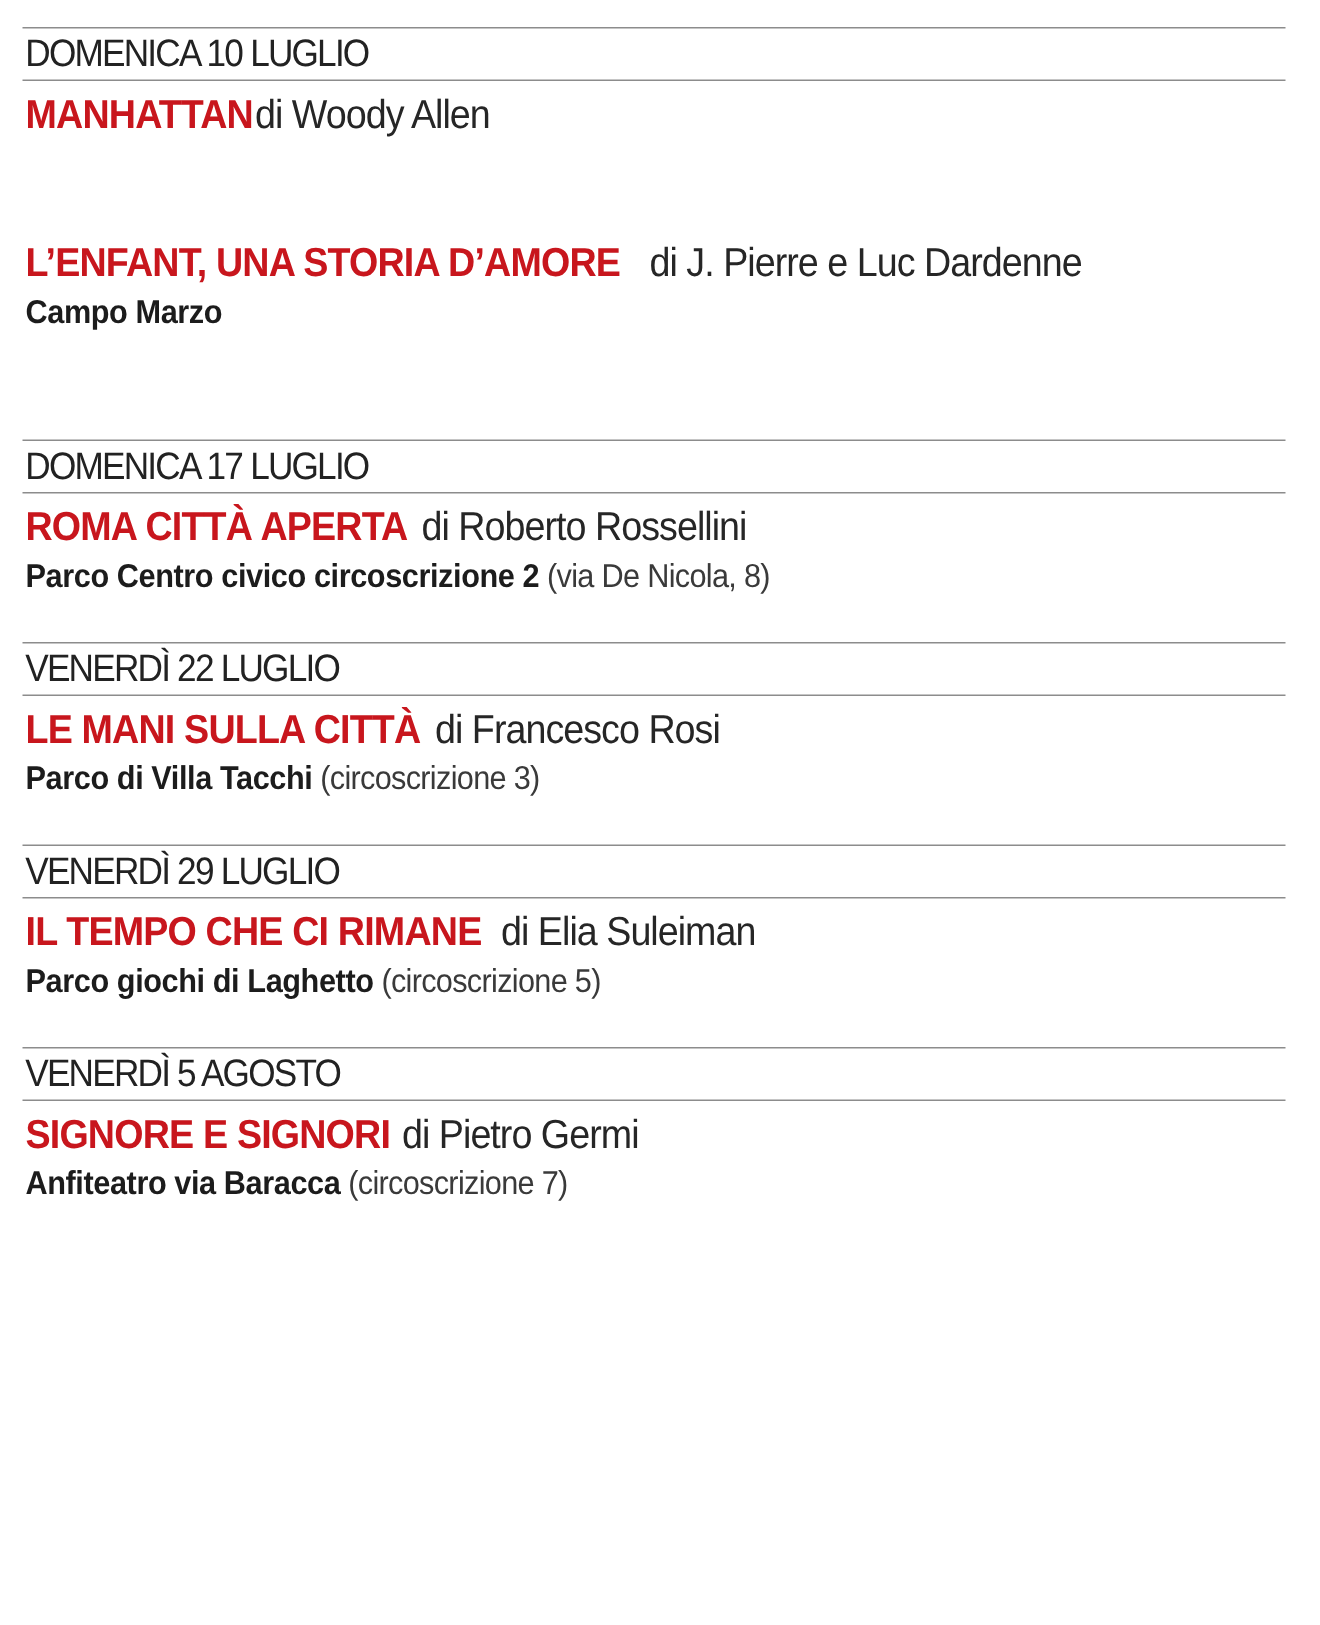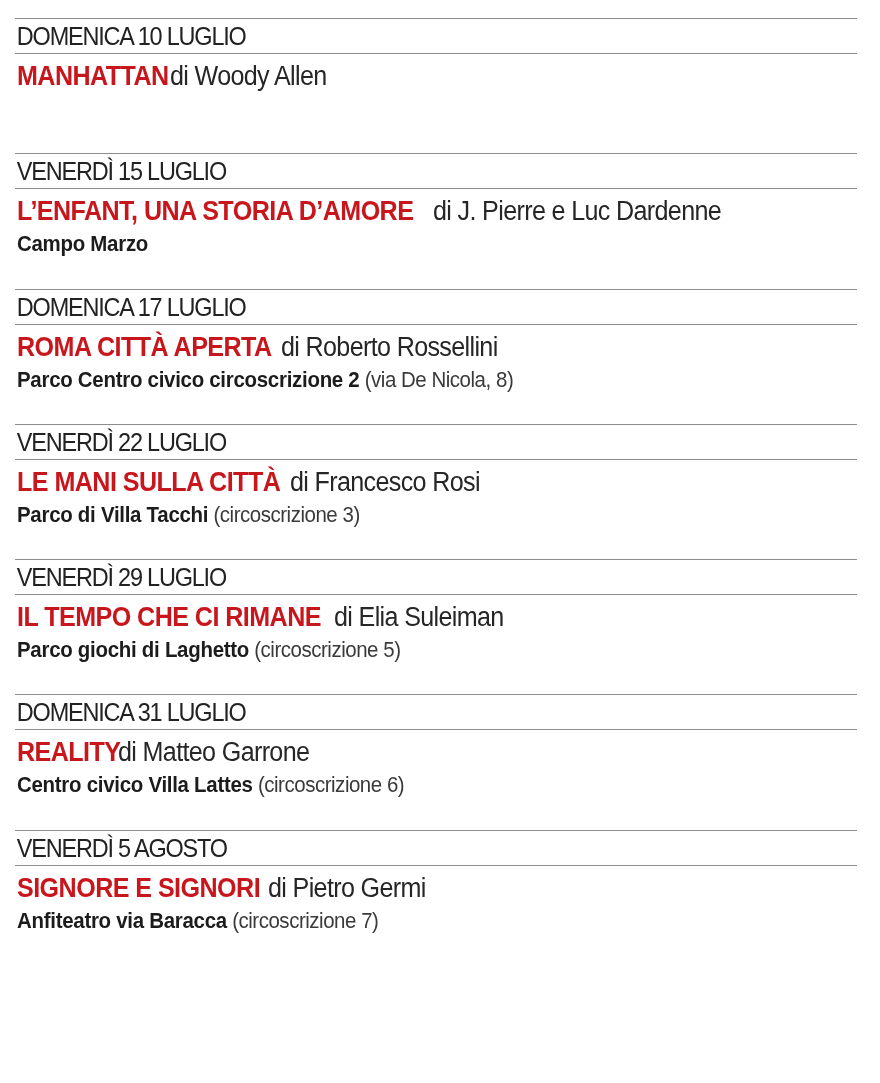--- a/index.html
+++ b/index.html
@@ -99,23 +99,20 @@
   <div class="event">
     <div class="date-wrap">
       <span class="date-text">DOMENICA 10 LUGLIO</span>
     </div>
     <div class="title-line">
       <span class="film-title">MANHATTAN</span><span class="director"> di Woody Allen</span>
     </div>
   </div>
 
   <div class="event">
-    <div class="date-wrap">
-      <span class="date-text">VENERDÌ 15 LUGLIO</span>
-    </div>
     <div class="title-line">
       <span class="film-title">L’ENFANT, UNA STORIA D’AMORE</span><span class="director"> di J. Pierre e Luc Dardenne</span>
     </div>
     <div class="venue-line">
       <span class="venue-inner"><span class="venue-name">Campo Marzo</span><span class="venue-note"></span></span>
     </div>
   </div>
 
   <div class="event">
     <div class="date-wrap">
@@ -147,31 +144,20 @@
       <span class="date-text">VENERDÌ 29 LUGLIO</span>
     </div>
     <div class="title-line">
       <span class="film-title">IL TEMPO CHE CI RIMANE</span><span class="director"> di Elia Suleiman</span>
     </div>
     <div class="venue-line">
       <span class="venue-inner"><span class="venue-name">Parco giochi di Laghetto</span><span class="venue-note"> (circoscrizione 5)</span></span>
     </div>
   </div>
 
-  <div class="event">
-    <div class="date-wrap">
-      <span class="date-text">DOMENICA 31 LUGLIO</span>
-    </div>
-    <div class="title-line">
-      <span class="film-title">REALITY</span><span class="director"> di Matteo Garrone</span>
-    </div>
-    <div class="venue-line">
-      <span class="venue-inner"><span class="venue-name">Centro civico Villa Lattes</span><span class="venue-note"> (circoscrizione 6)</span></span>
-    </div>
-  </div>
 
   <div class="event">
     <div class="date-wrap">
       <span class="date-text">VENERDÌ 5 AGOSTO</span>
     </div>
     <div class="title-line">
       <span class="film-title">SIGNORE E SIGNORI</span><span class="director"> di Pietro Germi</span>
     </div>
     <div class="venue-line">
       <span class="venue-inner"><span class="venue-name">Anfiteatro via Baracca</span><span class="venue-note"> (circoscrizione 7)</span></span>

